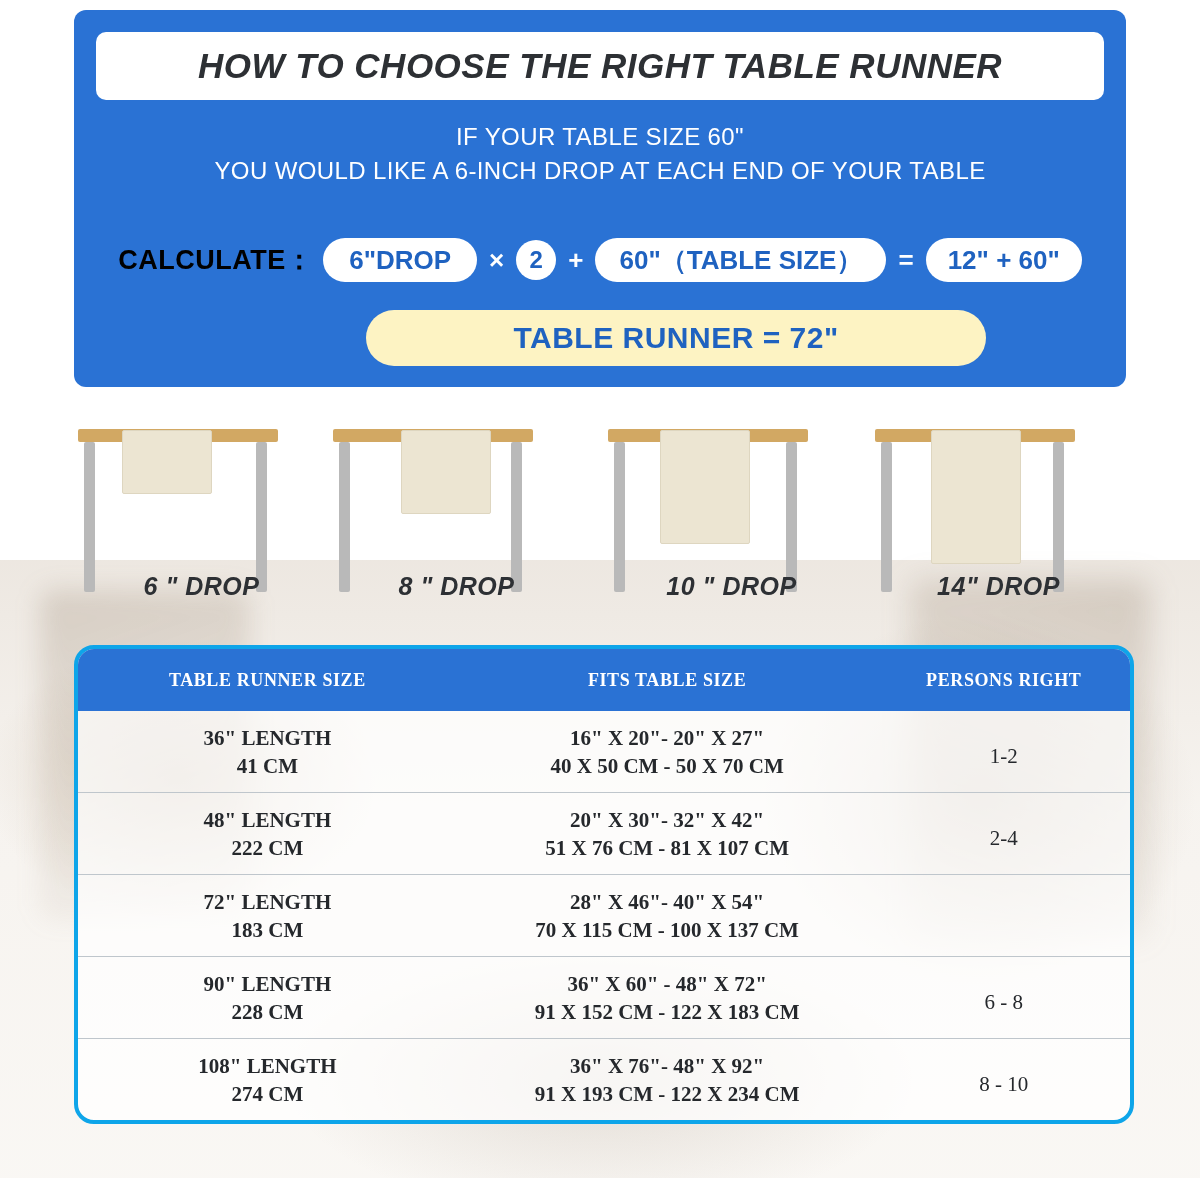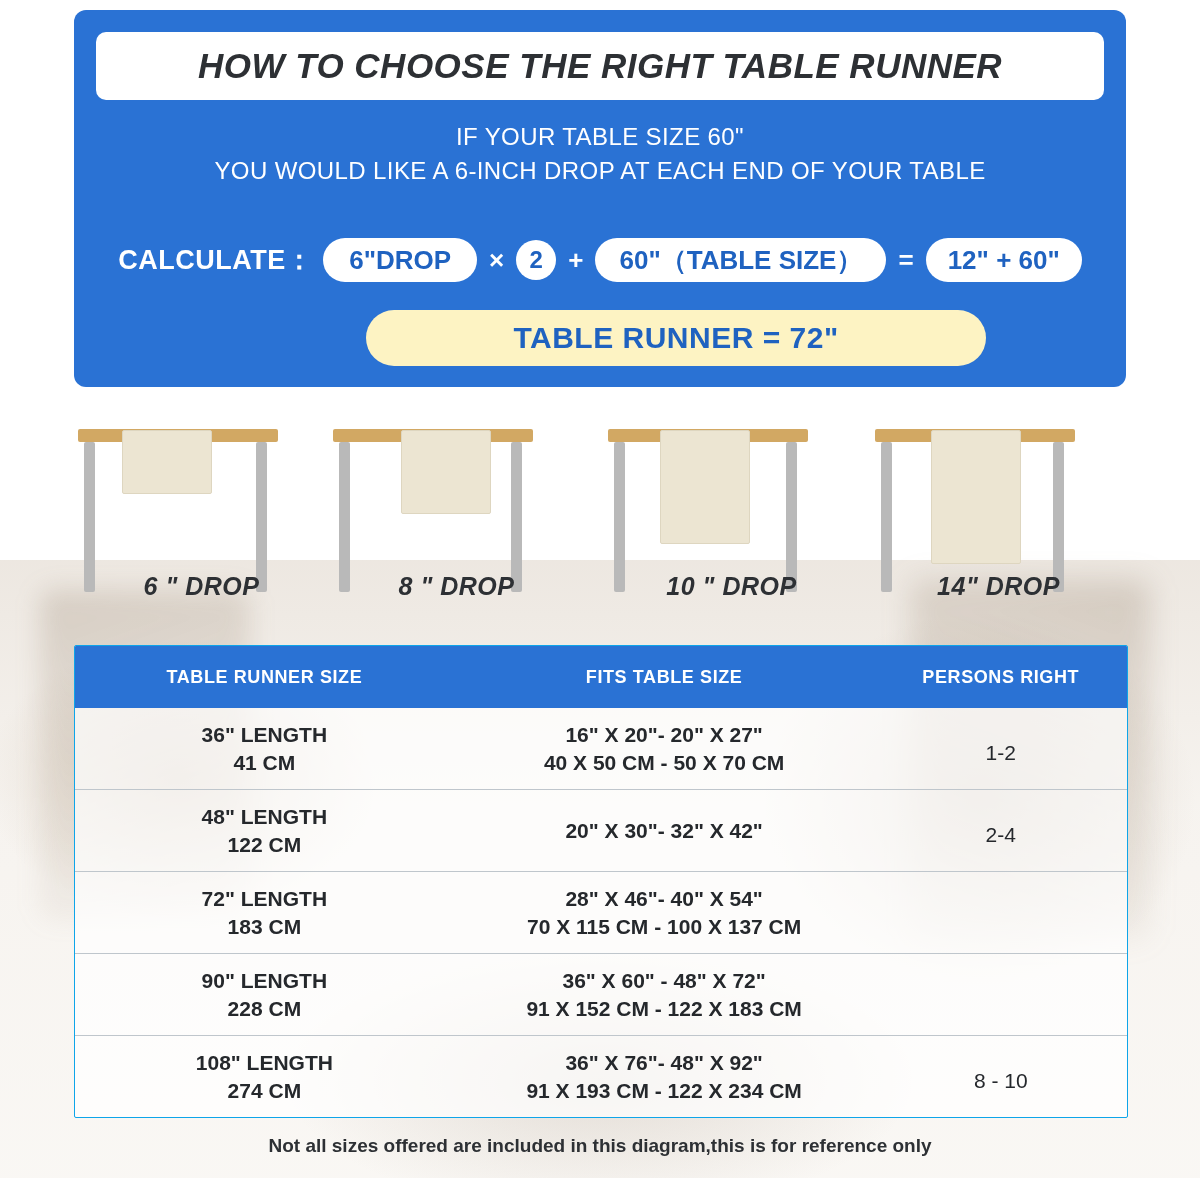--- a/index.html
+++ b/index.html
@@ -91,21 +91,21 @@
   .calc-row {
     position: absolute;
     left: 0; top: 228px;
     width: 1052px;
     display: flex;
     align-items: center;
     justify-content: center;
     gap: 10px;
   }
   .calc-label {
-    color: #ffffff;
+    color: #000000;
     font-size: 27px;
     font-weight: 700;
     letter-spacing: 0.5px;
   }
   .pill {
     background: #ffffff;
     color: #1f62c0;
     border-radius: 22px;
     font-weight: 700;
     display: flex;
@@ -183,24 +183,25 @@
     font-weight: 700;
     color: #2d3034;
     letter-spacing: 0.5px;
   }
 
   
   .size-table {
     position: absolute;
     left: 74px; top: 645px;
     width: 1052px;
-    border-radius: 2px;
+    border-radius: 20px;
     overflow: hidden;
-    border: 1px solid #0ea5e9;
+    border: 4px solid #0ea5e9;
     background: rgba(255,255,255,0.72);
+    font-family: Liberation Serif, serif;
   }
   .tbl-head {
     display: flex;
     background: #2a72d4;
     height: 62px;
   }
   .tbl-head div {
     display: flex;
     align-items: center;
     justify-content: center;
@@ -325,24 +326,25 @@
       <div class="cell col2">
         <span class="l1">16" X 20"- 20" X 27"</span>
         <span class="l2">40 X 50 CM - 50 X 70 CM</span>
       </div>
       <div class="cell col3 cell-persons">1-2</div>
     </div>
 
     <div class="tbl-row">
       <div class="cell col1">
         <span class="l1">48" LENGTH</span>
-        <span class="l2">122 CM</span>
+        <span class="l2">222 CM</span>
       </div>
       <div class="cell col2">
         <span class="l1">20" X 30"- 32" X 42"</span>
+        <span class="l2">51 X 76 CM - 81 X 107 CM</span>
       </div>
       <div class="cell col3 cell-persons">2-4</div>
     </div>
 
     <div class="tbl-row">
       <div class="cell col1">
         <span class="l1">72" LENGTH</span>
         <span class="l2">183 CM</span>
       </div>
       <div class="cell col2">
@@ -353,30 +355,30 @@
 
     <div class="tbl-row">
       <div class="cell col1">
         <span class="l1">90" LENGTH</span>
         <span class="l2">228 CM</span>
       </div>
       <div class="cell col2">
         <span class="l1">36" X 60" - 48" X 72"</span>
         <span class="l2">91 X 152 CM - 122 X 183 CM</span>
       </div>
+      <div class="cell col3 cell-persons">6 - 8</div>
     </div>
 
     <div class="tbl-row">
       <div class="cell col1">
         <span class="l1">108" LENGTH</span>
         <span class="l2">274 CM</span>
       </div>
       <div class="cell col2">
         <span class="l1">36" X 76"- 48" X 92"</span>
         <span class="l2">91 X 193 CM - 122 X 234 CM</span>
       </div>
       <div class="cell col3 cell-persons">8 - 10</div>
     </div>
   </div>
 
-  <div class="footnote">Not all sizes offered are included in this diagram,this is for reference only</div>
 
 </div>
 
 </body></html>

